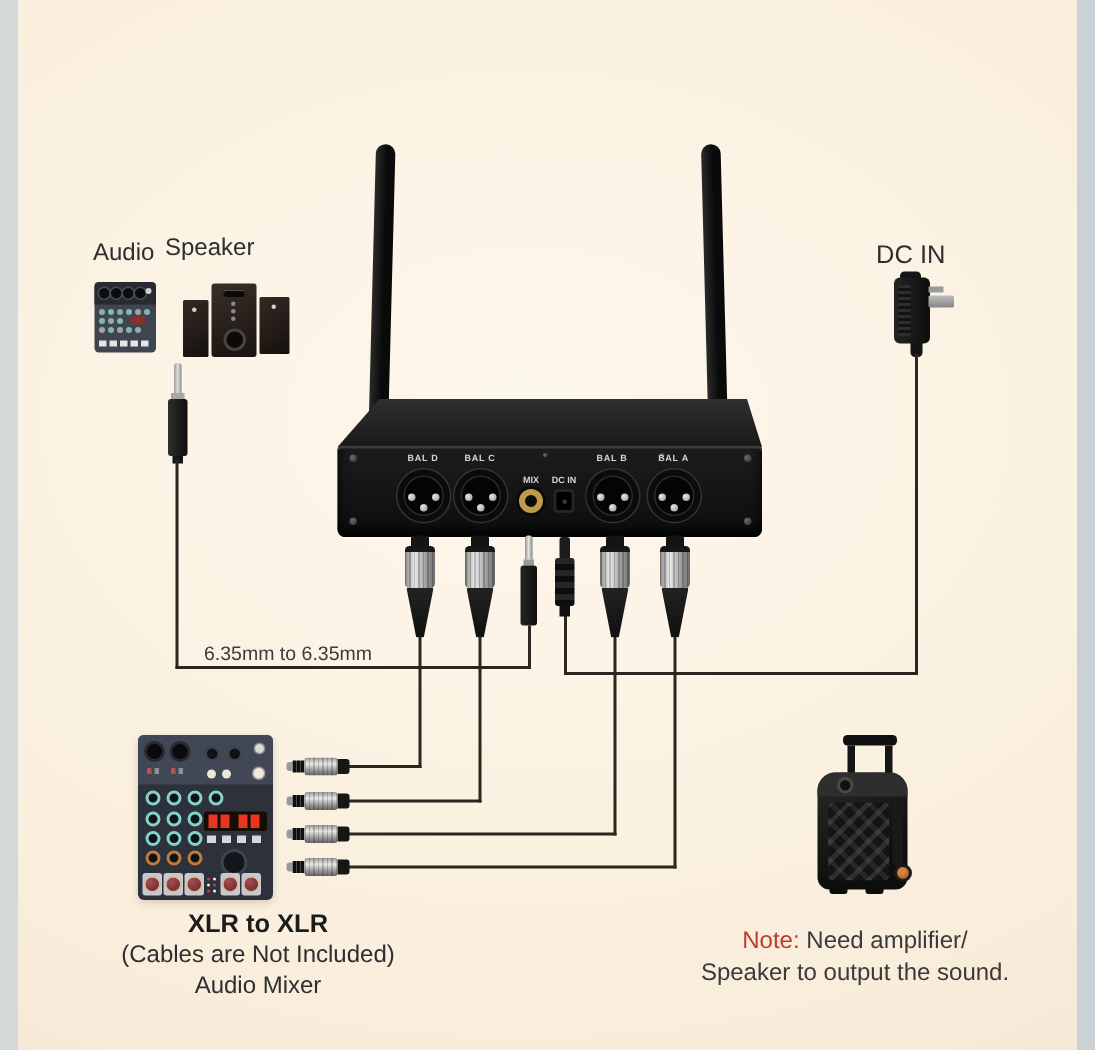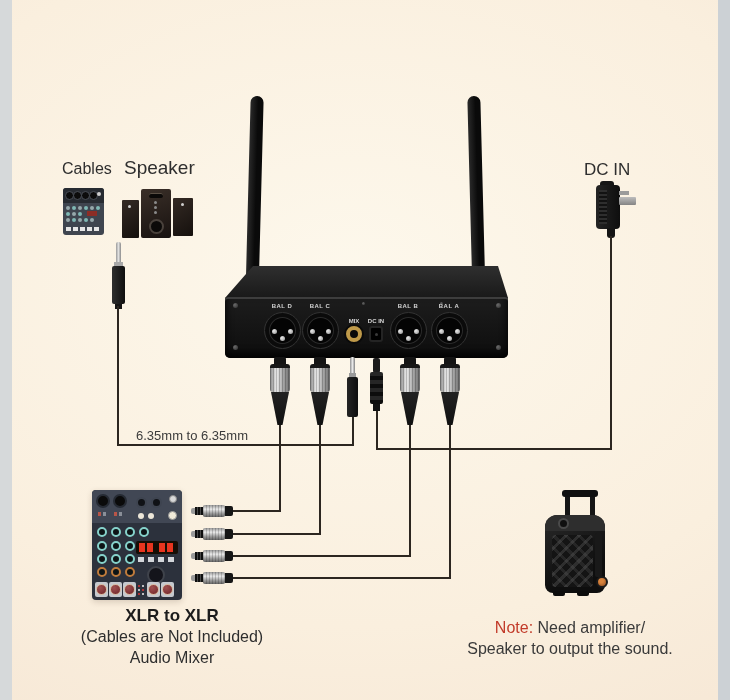--- a/index.html
+++ b/index.html
@@ -54,22 +54,22 @@
   .txt{position:absolute;text-align:center;color:#2e2e2e;}
 </style>
 </head>
 <body>
 
 <div class="canvas">
   <div class="edge l"></div>
   <div class="edge r"></div>
 
 
-  <div class="lbl" style="left:62px;top:160px;">Cables</div>
-  <div class="lbl" style="left:124px;top:157px;font-size:19px;">Speaker</div>
+  <div class="lbl" style="left:62px;top:160px;">Audio</div>
+  <div class="lbl" style="left:110px;top:157px;font-size:16px;">Speaker</div>
   <div class="lbl" style="left:584px;top:160px;font-size:17px;">DC IN</div>
 
   <div class="abs" style="left:63px;top:188px;width:41px;height:47px;background:#3f454f;border-radius:3px;">
     <div class="abs" style="left:0;top:0;width:41px;height:15px;background:#272b31;border-radius:3px 3px 0 0;"></div>
     <div class="dot" style="left:2px;top:3px;width:7px;height:7px;background:#0c0c0c;border:1px solid #4a4f57;"></div>
     <div class="dot" style="left:10px;top:3px;width:7px;height:7px;background:#0c0c0c;border:1px solid #4a4f57;"></div>
     <div class="dot" style="left:18px;top:3px;width:7px;height:7px;background:#0c0c0c;border:1px solid #4a4f57;"></div>
     <div class="dot" style="left:26px;top:3px;width:7px;height:7px;background:#0c0c0c;border:1px solid #4a4f57;"></div>
     <div class="dot" style="left:34px;top:4px;width:4px;height:4px;background:#cfcfcf;"></div>
     <div class="dot" style="left:3px;top:18px;width:4px;height:4px;background:#96a8ab;"></div>

